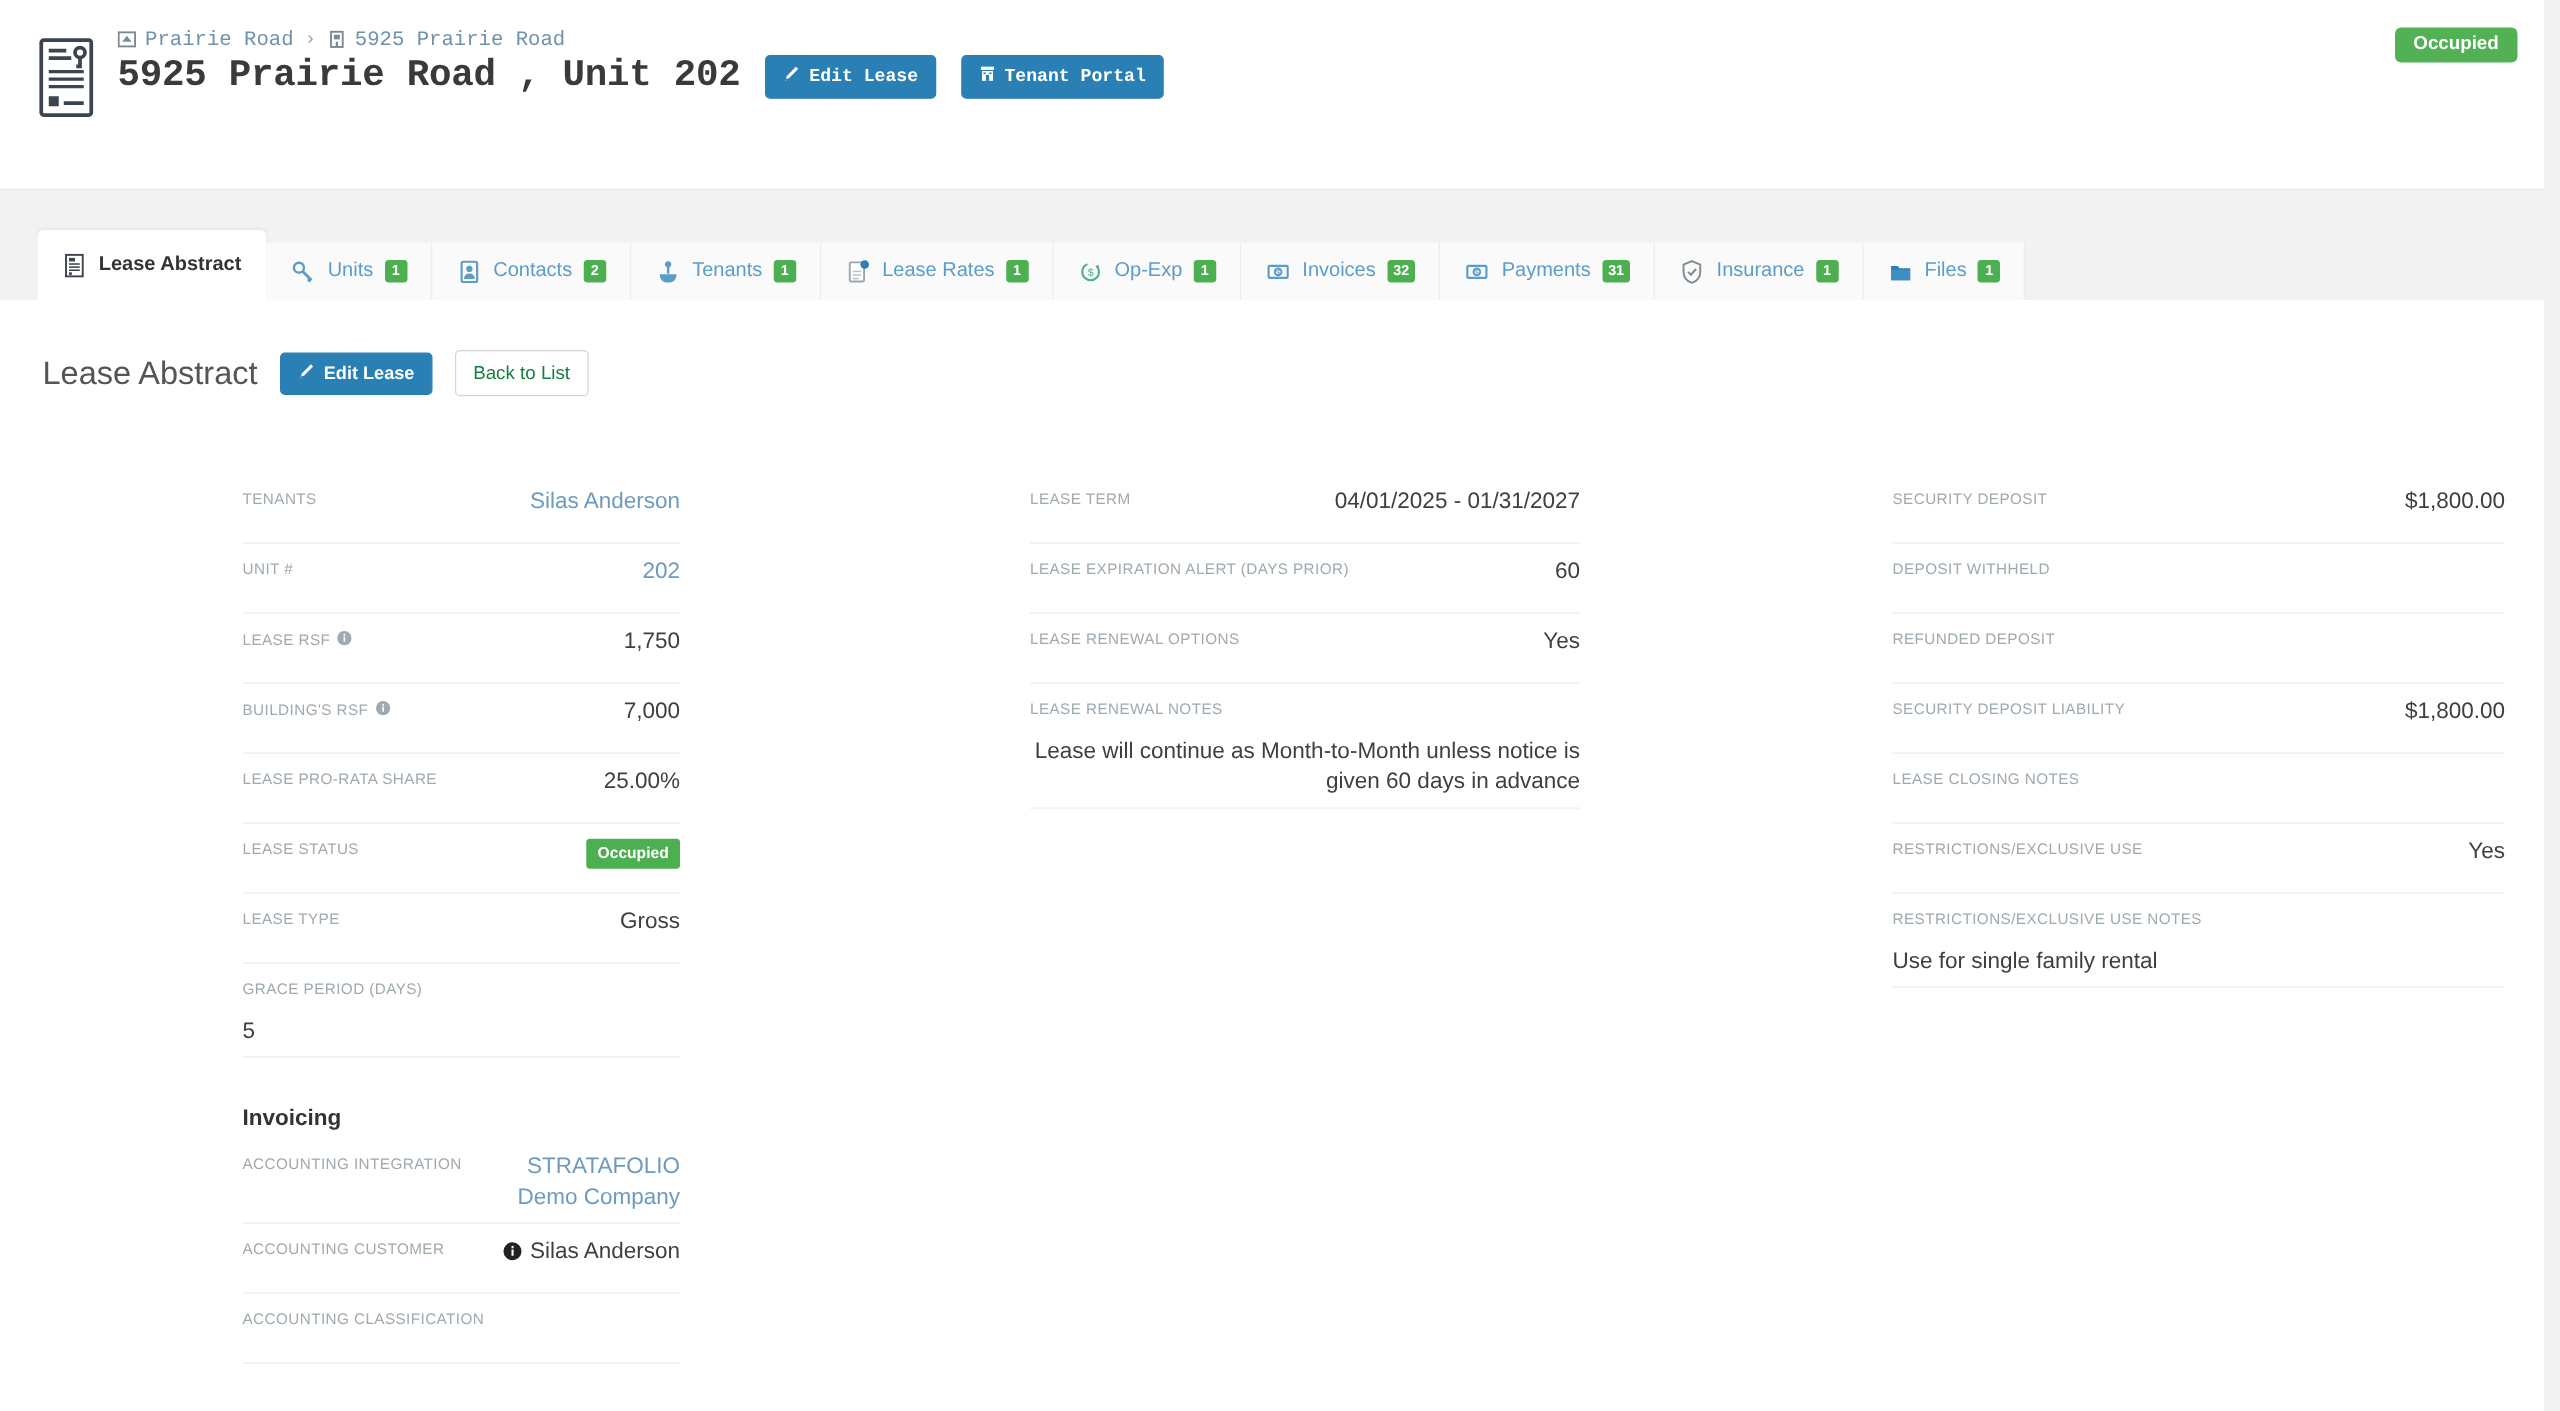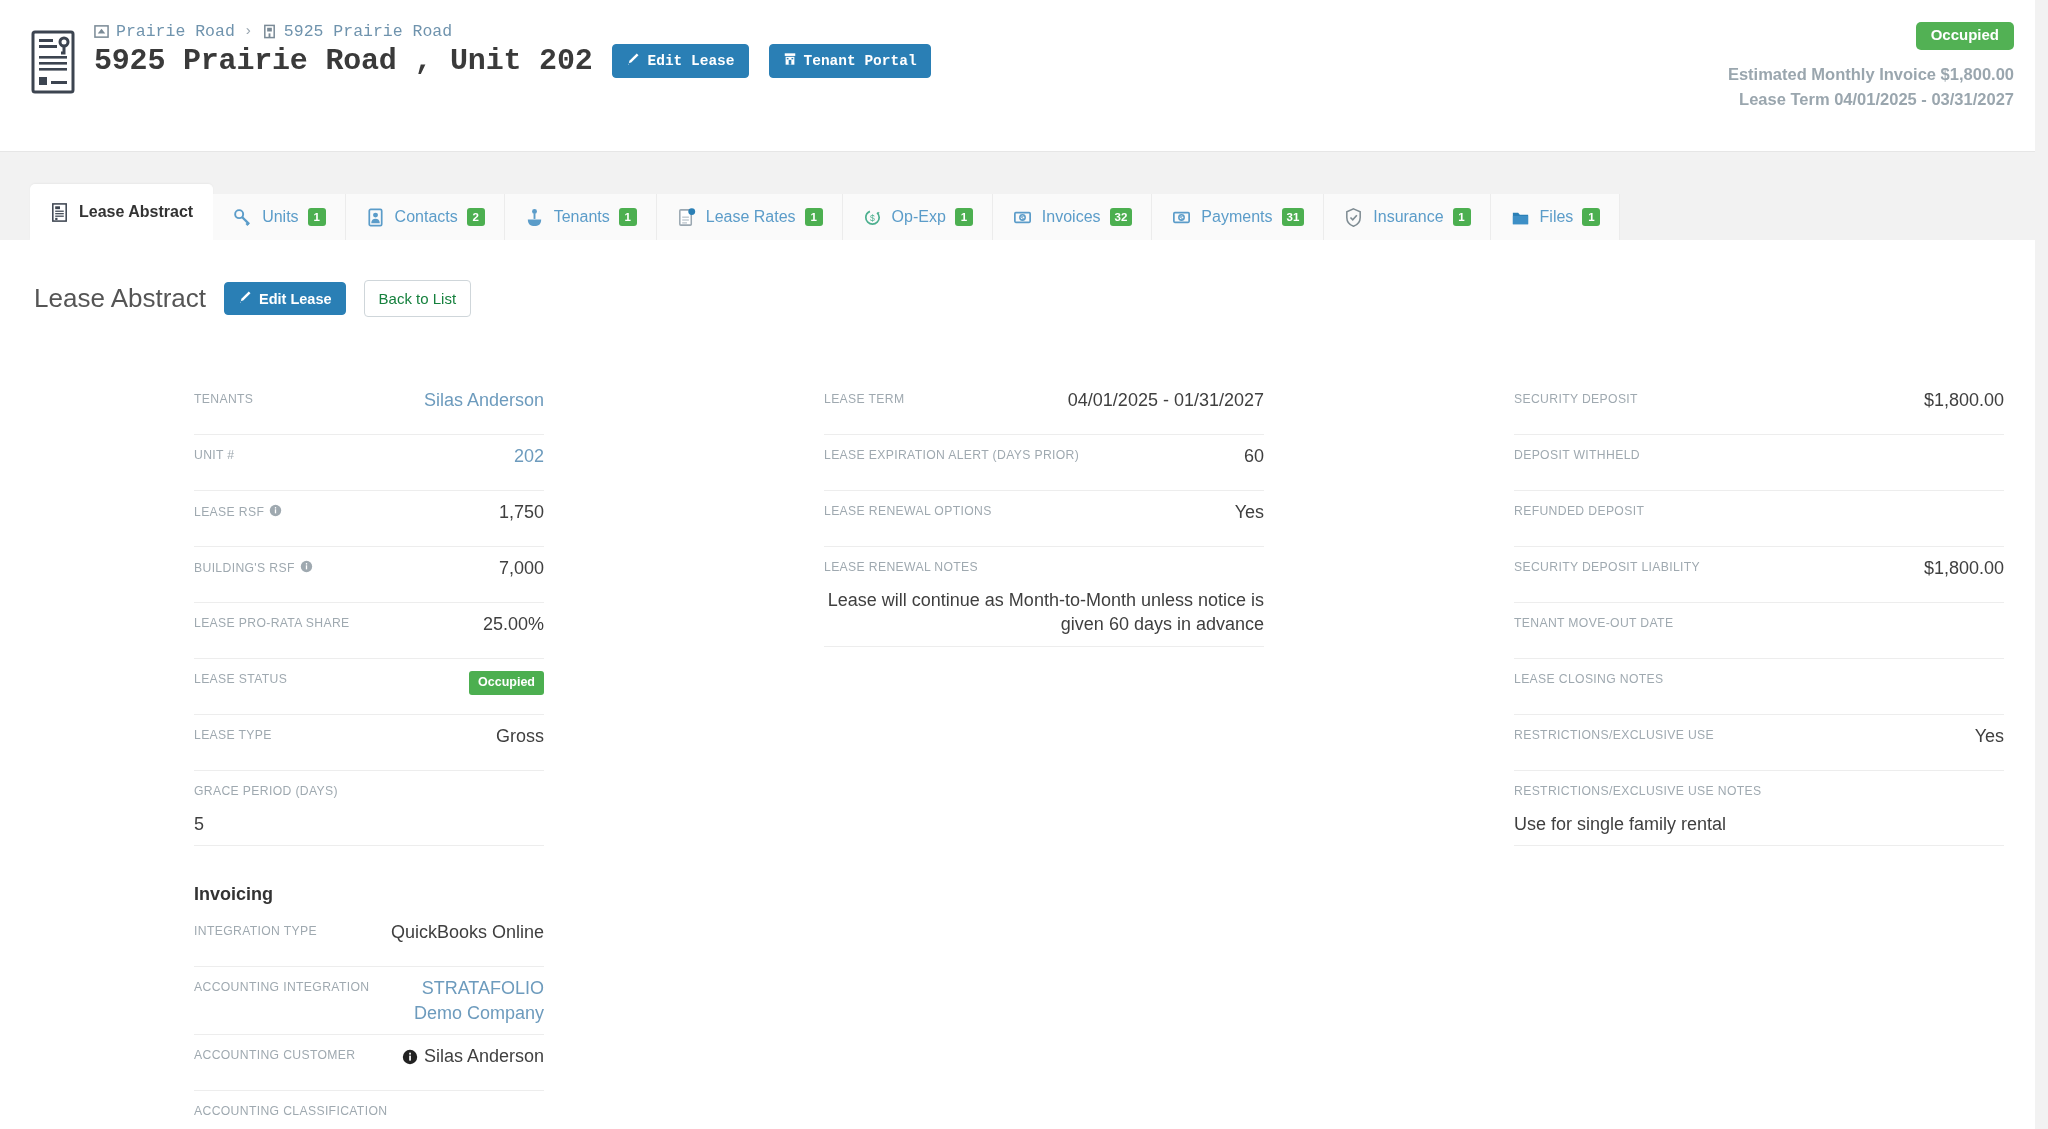--- a/index.html
+++ b/index.html
@@ -180,24 +180,20 @@
           </span>
           <span>Tenant Portal</span>
         </span>
       </div>
 
     </div>
   </div>
 
   <div class="header-right">
     <span class="pill">Occupied</span>
-    <div class="head-meta">
-      <div>Estimated Monthly Invoice $1,800.00</div>
-      <div>Lease Term 04/01/2025 - 03/31/2027</div>
-    </div>
   </div>
 </div>
 
 <div class="tabstrip-wrap">
   <div class="tabstrip" id="tabstrip">
       <div class="tab active">
         <span class="tab-ico"><svg viewBox="0 0 22 22" width="21" height="21">
             <rect x="4" y="2" width="14" height="18" fill="#fff" stroke="#3c4450" stroke-width="1.6"></rect>
             <rect x="6.5" y="4.5" width="5" height="3" fill="#3c4450"></rect>
             <rect x="6.5" y="9" width="9" height="1.3" fill="#3c4450"></rect>
@@ -348,24 +344,20 @@
             <div class="fvalue"><span>Gross</span></div>
           </div>
           <div class="frow">
             <div class="flabel"><span>GRACE PERIOD (DAYS)</span></div>
             <div class="fvalue"><span>5</span></div>
           </div>
         </div>
       <div class="section-title">Invoicing</div>
       <div id="left-invoicing">
           <div class="frow">
-            <div class="flabel"><span>INTEGRATION TYPE</span></div>
-            <div class="fvalue"><span>QuickBooks Online</span></div>
-          </div>
-          <div class="frow">
             <div class="flabel"><span>ACCOUNTING INTEGRATION</span></div>
             <div class="fvalue link"><span>STRATAFOLIO Demo Company</span></div>
           </div>
           <div class="frow">
             <div class="flabel"><span>ACCOUNTING CUSTOMER</span></div>
             <div class="fvalue"><span class="info-dark"><svg viewBox="0 0 16 16" width="16" height="16">
                   <circle cx="8" cy="8" r="7.2" fill="#222"></circle>
                   <rect x="7.2" y="6.6" width="1.7" height="5" fill="#fff"></rect>
                   <rect x="7.2" y="3.7" width="1.7" height="1.9" fill="#fff"></rect>
                 </svg></span><span>Silas Anderson</span></div>
@@ -408,24 +400,20 @@
           </div>
           <div class="frow">
             <div class="flabel"><span>REFUNDED DEPOSIT</span></div>
             <div class="fvalue"><span></span></div>
           </div>
           <div class="frow">
             <div class="flabel"><span>SECURITY DEPOSIT LIABILITY</span></div>
             <div class="fvalue"><span>$1,800.00</span></div>
           </div>
           <div class="frow">
-            <div class="flabel"><span>TENANT MOVE-OUT DATE</span></div>
-            <div class="fvalue"><span></span></div>
-          </div>
-          <div class="frow">
             <div class="flabel"><span>LEASE CLOSING NOTES</span></div>
             <div class="fvalue"><span></span></div>
           </div>
           <div class="frow">
             <div class="flabel"><span>RESTRICTIONS/EXCLUSIVE USE</span></div>
             <div class="fvalue"><span>Yes</span></div>
           </div>
           <div class="frow tall">
             <div class="flabel"><span>RESTRICTIONS/EXCLUSIVE USE NOTES</span></div>
             <div class="fvalue wrap"><span>Use for single family rental</span></div>

